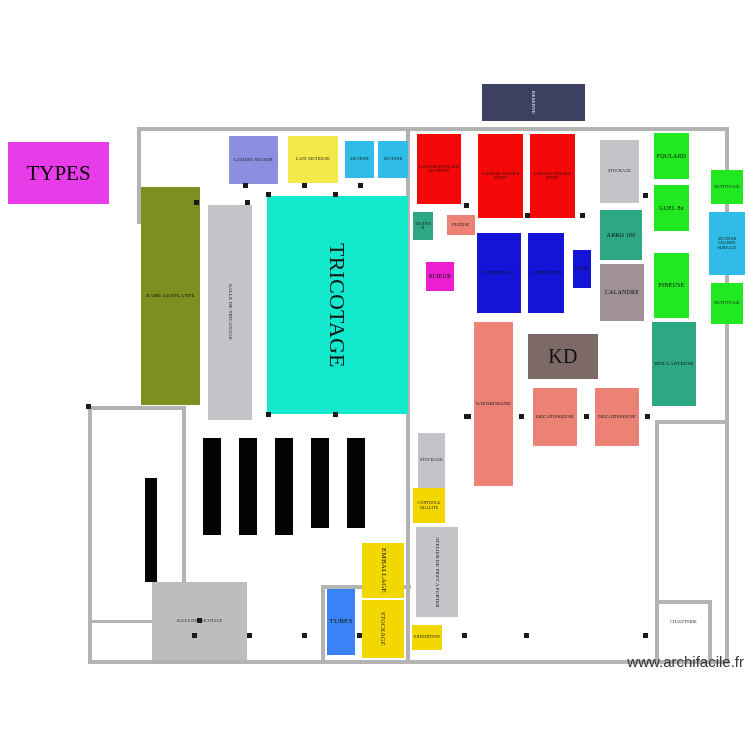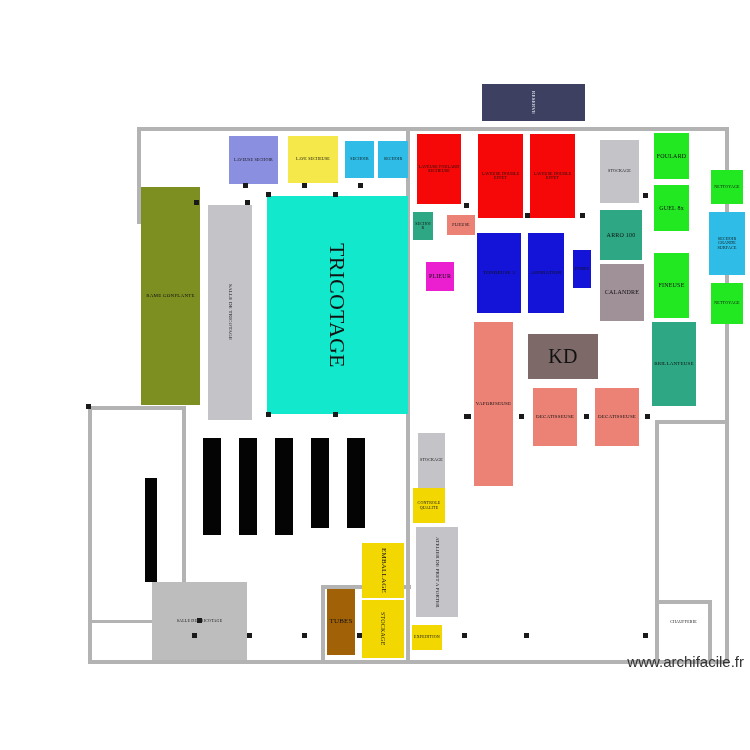--- a/index.html
+++ b/index.html
@@ -209,21 +209,21 @@
       </div>
       <div class="box" style="left: 412px; top: 625px; width: 30px; height: 25px; background: rgb(242, 216, 0);">
         <span class="lbl" style="font-size: 4px; color: rgb(17, 17, 17);">EXPEDITION</span>
       </div>
       <div class="box vert" style="left: 362px; top: 543px; width: 42px; height: 55px; background: rgb(242, 216, 0);">
         <span class="lbl" style="font-size: 7px; color: rgb(17, 17, 17);">EMBALLAGE</span>
       </div>
       <div class="box vert" style="left: 362px; top: 600px; width: 42px; height: 58px; background: rgb(242, 216, 0);">
         <span class="lbl" style="font-size: 6px; color: rgb(17, 17, 17);">STOCKAGE</span>
       </div>
-      <div class="box" style="left: 327px; top: 589px; width: 28px; height: 66px; background: #a16207;">
+      <div class="box" style="left: 327px; top: 589px; width: 28px; height: 66px; background: #3b82f6;">
         <span class="lbl" style="font-size: 7px; color: rgb(17, 17, 17);">TUBES</span>
       </div>
       <div class="box" style="left: 152px; top: 582px; width: 95px; height: 78px; background: rgb(189, 189, 189);">
         <span class="lbl" style="font-size: 4px; color: rgb(17, 17, 17);">SALLE DE TRICOTAGE</span>
       </div>
       <div class="box" style="left: 663px; top: 606px; width: 41px; height: 33px; background: rgb(255, 255, 255);">
         <span class="lbl" style="font-size: 4px; color: rgb(17, 17, 17);">CHAUFFERIE</span>
       </div>
       <div class="box" style="left: 203px; top: 438px; width: 18px; height: 97px; background: rgb(4, 4, 4);">
         <span class="lbl" style="font-size: 4px; color: rgb(4, 4, 4);"></span>
@@ -267,16 +267,19 @@
       <div class="node" style="left: 247px; top: 633px;"></div>
       <div class="node" style="left: 302px; top: 633px;"></div>
       <div class="node" style="left: 357px; top: 633px;"></div>
       <div class="node" style="left: 462px; top: 633px;"></div>
       <div class="node" style="left: 524px; top: 633px;"></div>
       <div class="node" style="left: 643px; top: 633px;"></div>
       <div class="node" style="left: 197px; top: 618px;"></div>
       <div class="node" style="left: 86px; top: 404px;"></div>
     </div>
 
+  <div id="types-legend">
+    <span class="lbl">TYPES</span>
+  </div>
 
   <div id="watermark">www.archifacile.fr</div>
 
 </div>
 
 </body></html>

